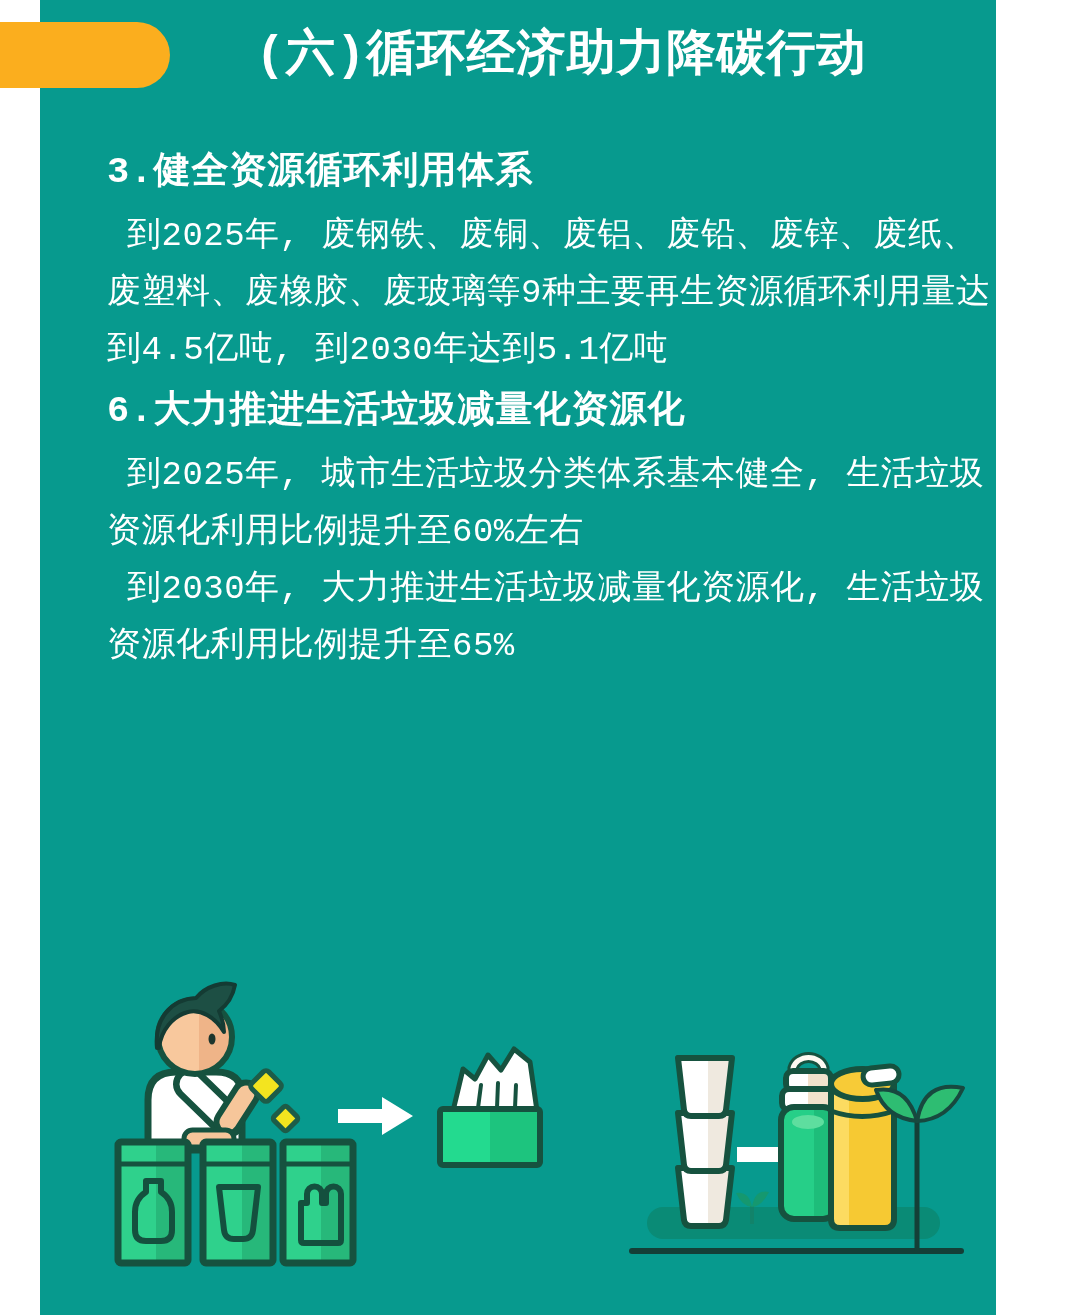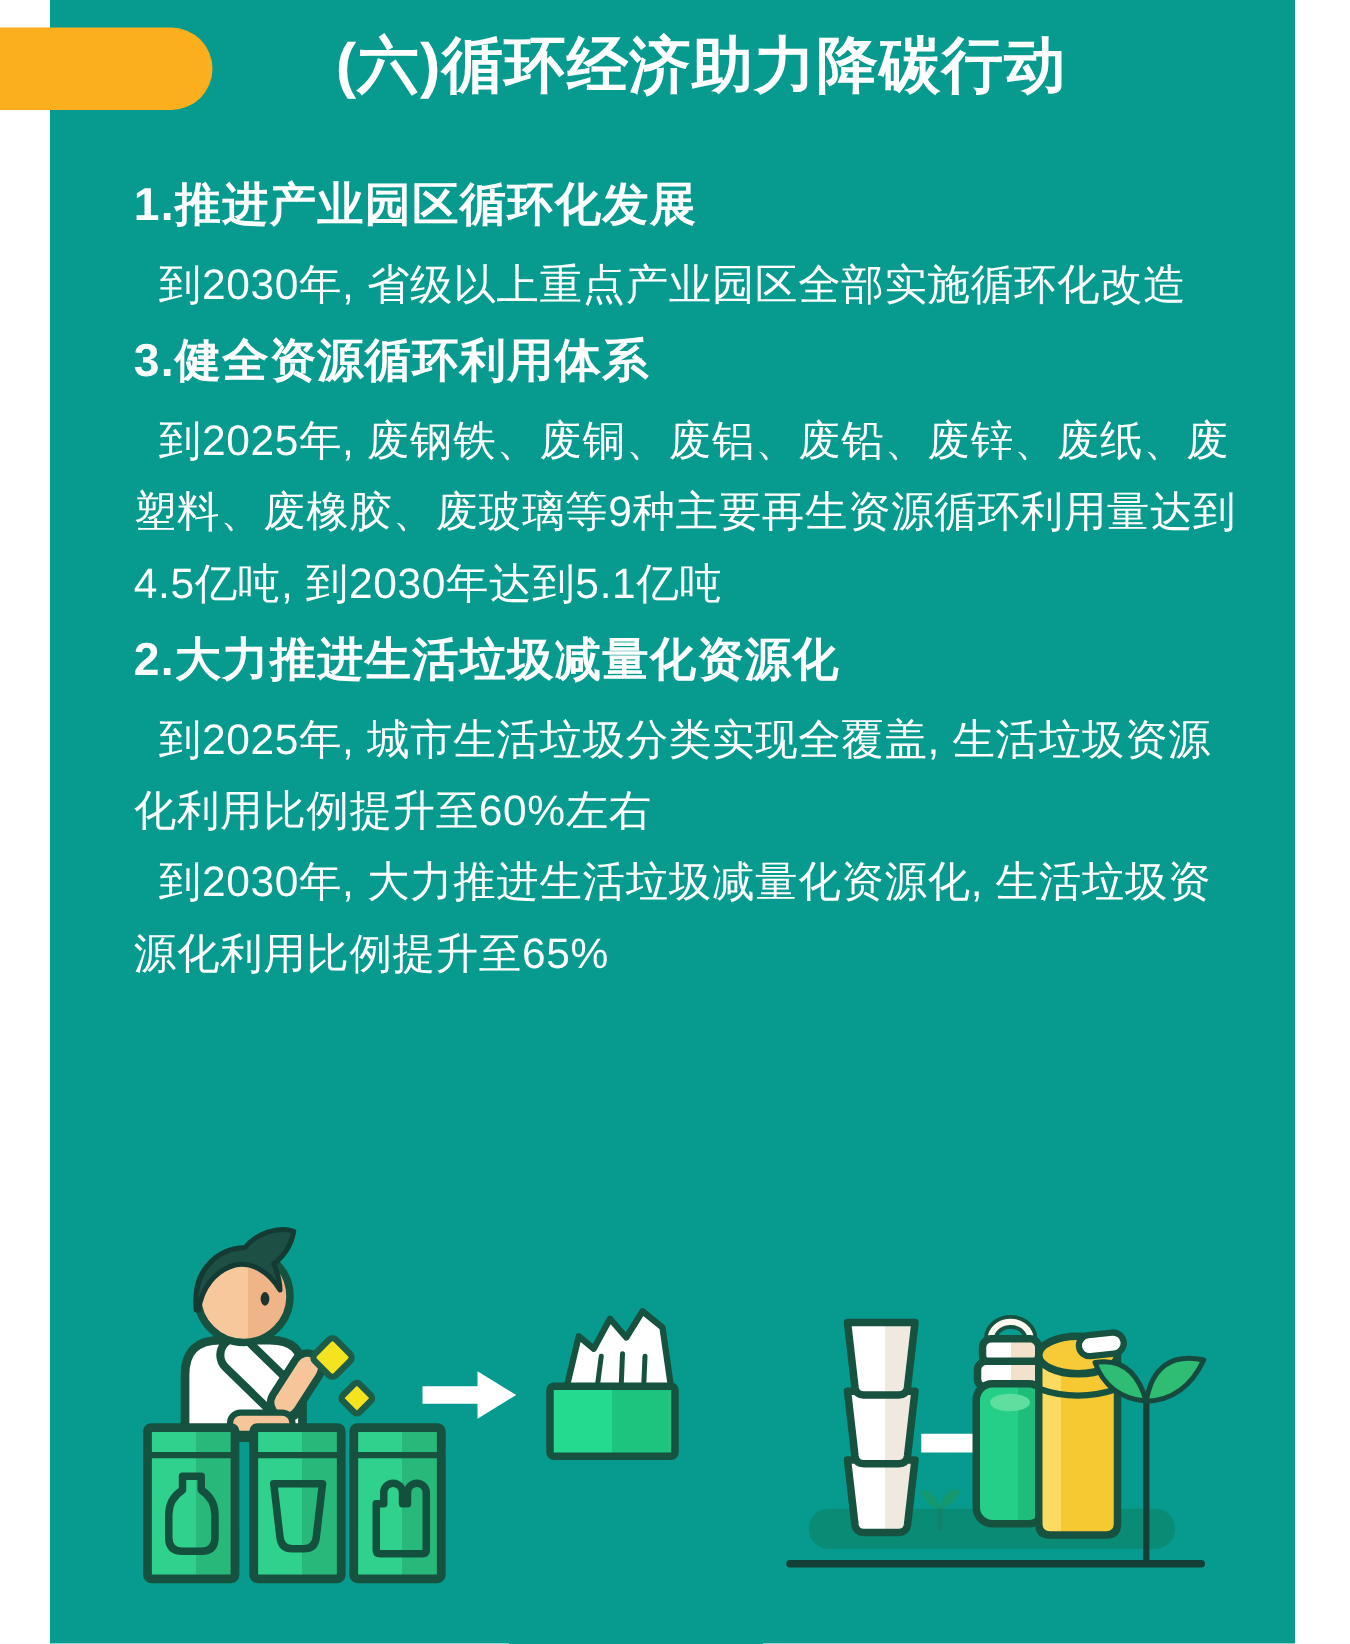--- a/index.html
+++ b/index.html
@@ -1,17 +1,17 @@
 <!DOCTYPE html>
 <html><head>
 <meta charset="utf-8">
 <style>
   html,body{margin:0;padding:0;background:#ffffff;}
-  .page{position:relative;width:1080px;height:1315px;background:#ffffff;overflow:hidden;
-        font-family:Liberation Sans, sans-serif;}
+  .page{position:relative;width:996px;height:1315px;background:#ffffff;overflow:hidden;
+        font-family:Liberation Mono, monospace;}
   .panel{position:absolute;left:40px;top:0;width:996px;height:1315px;background:#079a8e;}
   .badge{position:absolute;left:0;top:22px;width:170px;height:66px;background:#fbae1e;
          border-radius:0 33px 33px 0;}
   .title{position:absolute;left:40px;top:20px;width:996px;text-align:center;text-indent:46px;
          color:#ffffff;font-size:49px;font-weight:bold;letter-spacing:1px;white-space:nowrap;}
   .content{position:absolute;top:140px;left:107px;width:885px;color:#ffffff;}
   .sec-heading{font-size:37px;line-height:48px;font-weight:bold;margin:8px 0 12px 0;letter-spacing:1px;}
   .section:first-child .sec-heading{margin-top:0;}
   .sec-p{font-size:34px;line-height:57px;margin:0;text-indent:20px;letter-spacing:0.5px;}
   .art{position:absolute;left:40px;top:980px;width:996px;height:335px;}
@@ -19,32 +19,28 @@
 </head>
 <body>
 
 <div class="page">
   <div class="panel"></div>
   <div class="badge"></div>
   <div class="title">(六)循环经济助力降碳行动</div>
 
   <div class="content">
     <div class="section">
-      <div class="sec-heading">1.推进产业园区循环化发展</div>
-      <p class="sec-p">到2030年, 省级以上重点产业园区全部实施循环化改造</p>
-    </div>
-    <div class="section">
     </div>
     <div class="section">
       <div class="sec-heading">3.健全资源循环利用体系</div>
       <p class="sec-p">到2025年, 废钢铁、废铜、废铝、废铅、废锌、废纸、废塑料、废橡胶、废玻璃等9种主要再生资源循环利用量达到4.5亿吨, 到2030年达到5.1亿吨</p>
     </div>
     <div class="section">
-      <div class="sec-heading">2.大力推进生活垃圾减量化资源化</div>
-      <p class="sec-p">到2025年, 城市生活垃圾分类实现全覆盖, 生活垃圾资源化利用比例提升至60%左右</p>
+      <div class="sec-heading">6.大力推进生活垃圾减量化资源化</div>
+      <p class="sec-p">到2025年, 城市生活垃圾分类体系基本健全, 生活垃圾资源化利用比例提升至60%左右</p>
       <p class="sec-p">到2030年, 大力推进生活垃圾减量化资源化, 生活垃圾资源化利用比例提升至65%</p>
     </div>
   </div>
 
   <svg class="art" viewBox="0 0 996 335">
     <defs>
       <linearGradient id="binG" x1="0" y1="0" x2="1" y2="0">
         <stop offset="0" stop-color="#2fd18c"></stop>
           <stop offset="0.55" stop-color="#2fd18c"></stop>
         <stop offset="0.55" stop-color="#27b87a"></stop>

